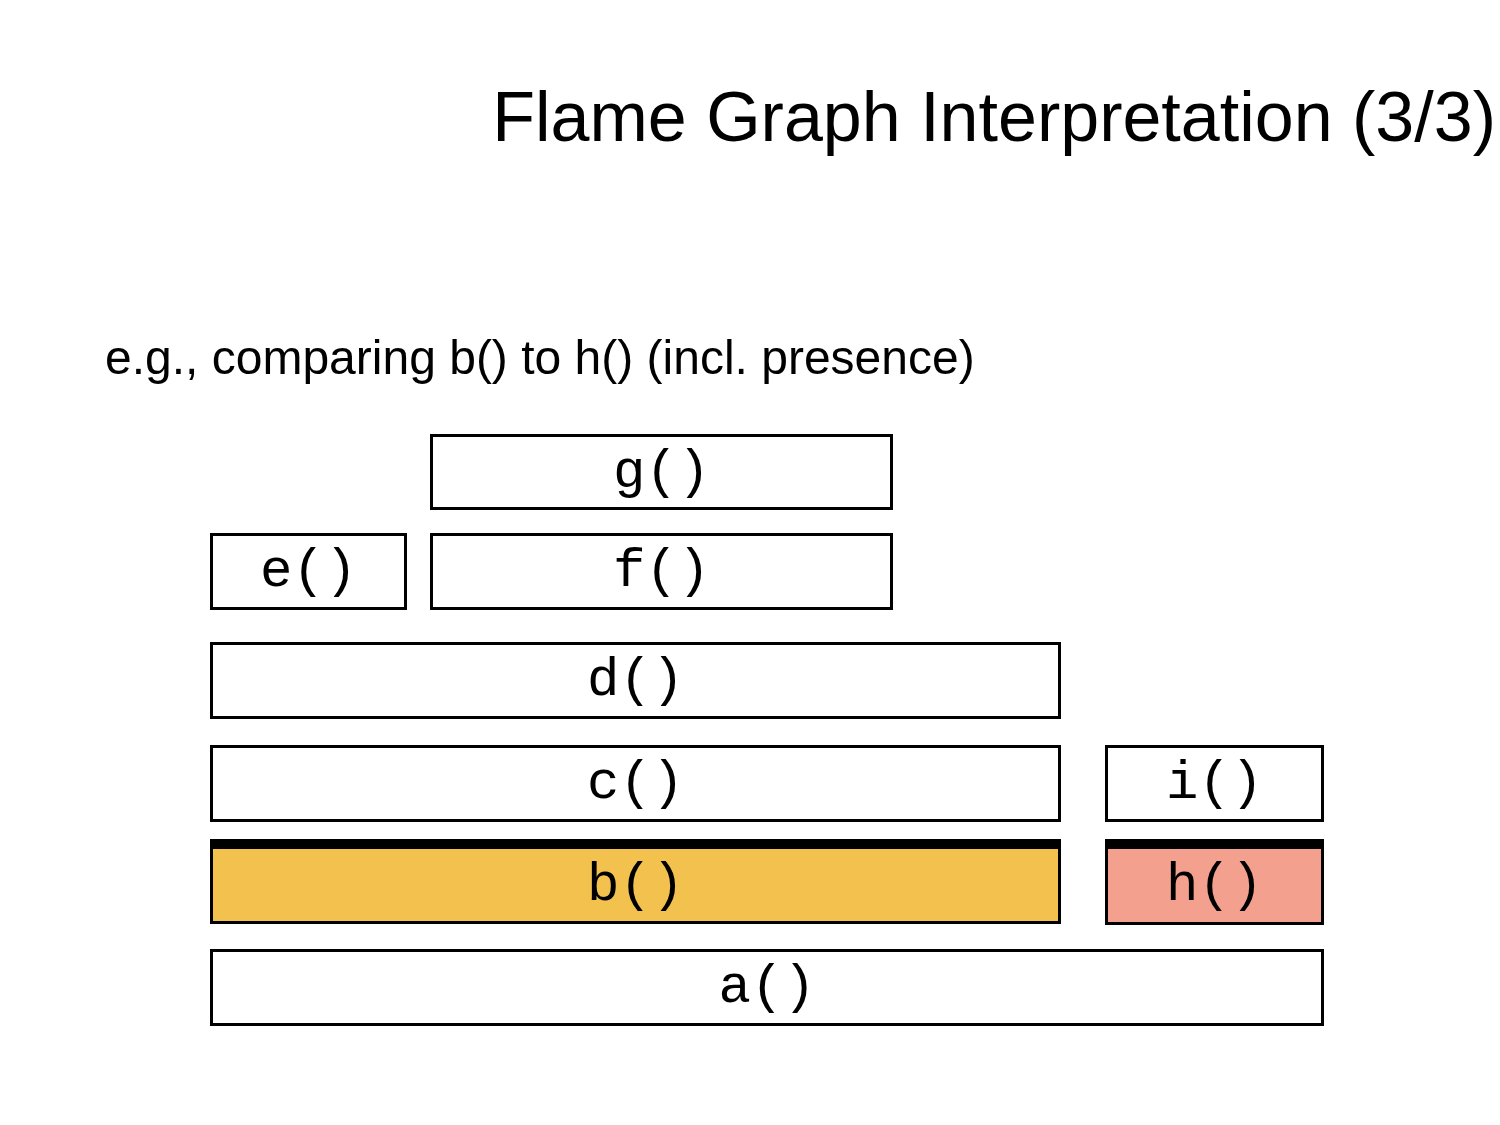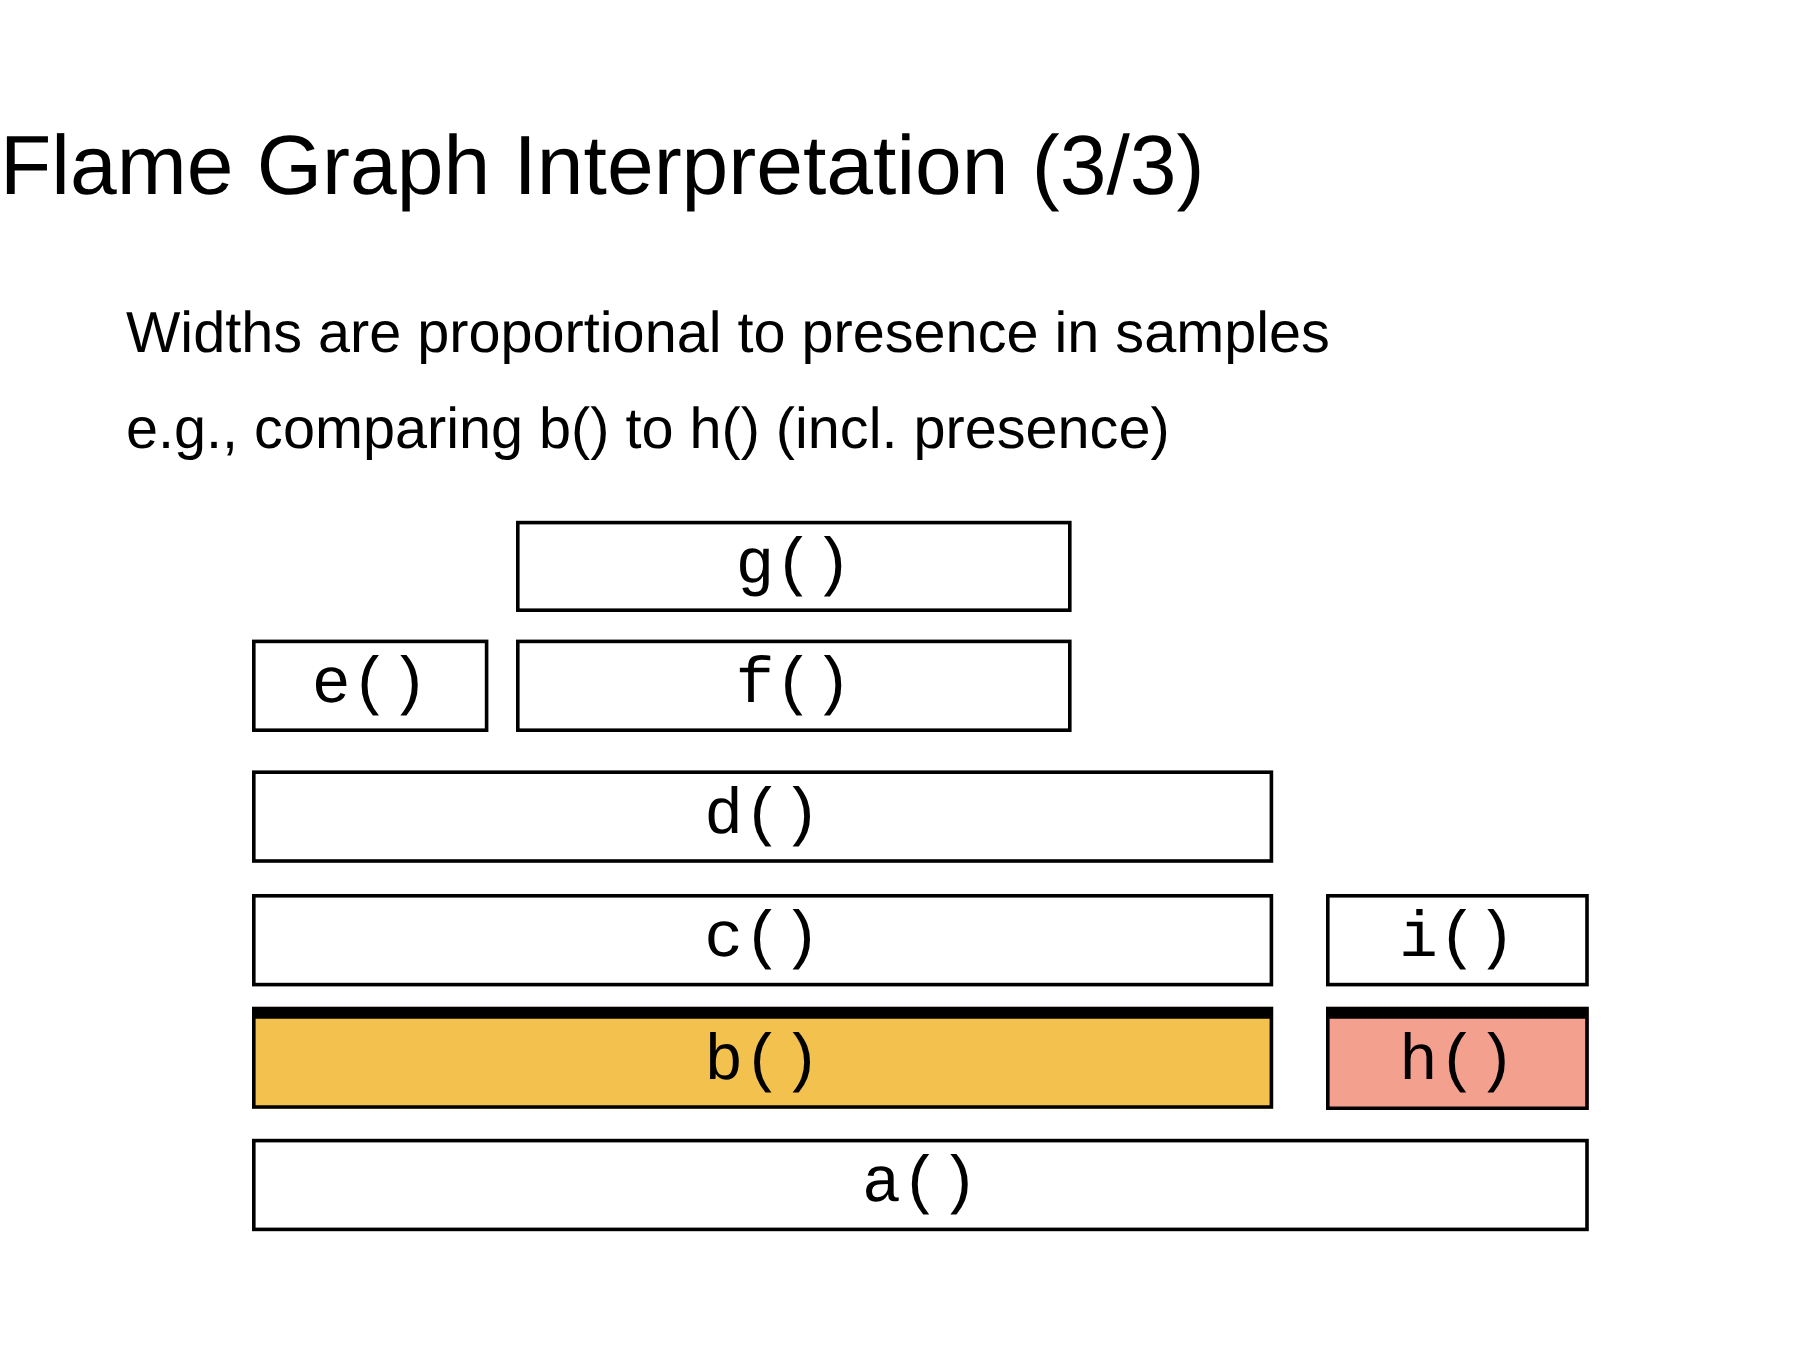--- a/index.html
+++ b/index.html
@@ -12,23 +12,23 @@
     width: 1500px;
     height: 1125px;
     background: #ffffff;
     font-family: "Liberation Sans", sans-serif;
     color: #000000;
     overflow: hidden;
   }
   .slide-title {
     position: absolute;
     left: 0;
-    top: 100px;
+    top: 79px;
     width: 1496px;
-    text-align: left;
+    text-align: right;
     font-size: 70px;
     line-height: 1.1;
     font-weight: 400;
     color: #000000;
     white-space: nowrap;
   }
   .body-line {
     position: absolute;
     left: 105px;
     font-size: 48px;
@@ -74,21 +74,20 @@
   }
   .frame-a { left: 210px;  top: 949px; width: 1114px; height: 77px; }
 </style>
 </head>
 <body>
 
 <div id="slide">
 
   <div class="slide-title">Flame Graph Interpretation (3/3)</div>
 
-  <div class="body-line body-line-1">Widths are proportional to presence in samples</div>
 
   <div class="body-line body-line-2">e.g., comparing b() to h() (incl. presence)</div>
 
   <div>
 
     <div class="frame frame-g">
       <span class="frame-label">g()</span>
     </div>
 
     <div class="frame frame-e">

